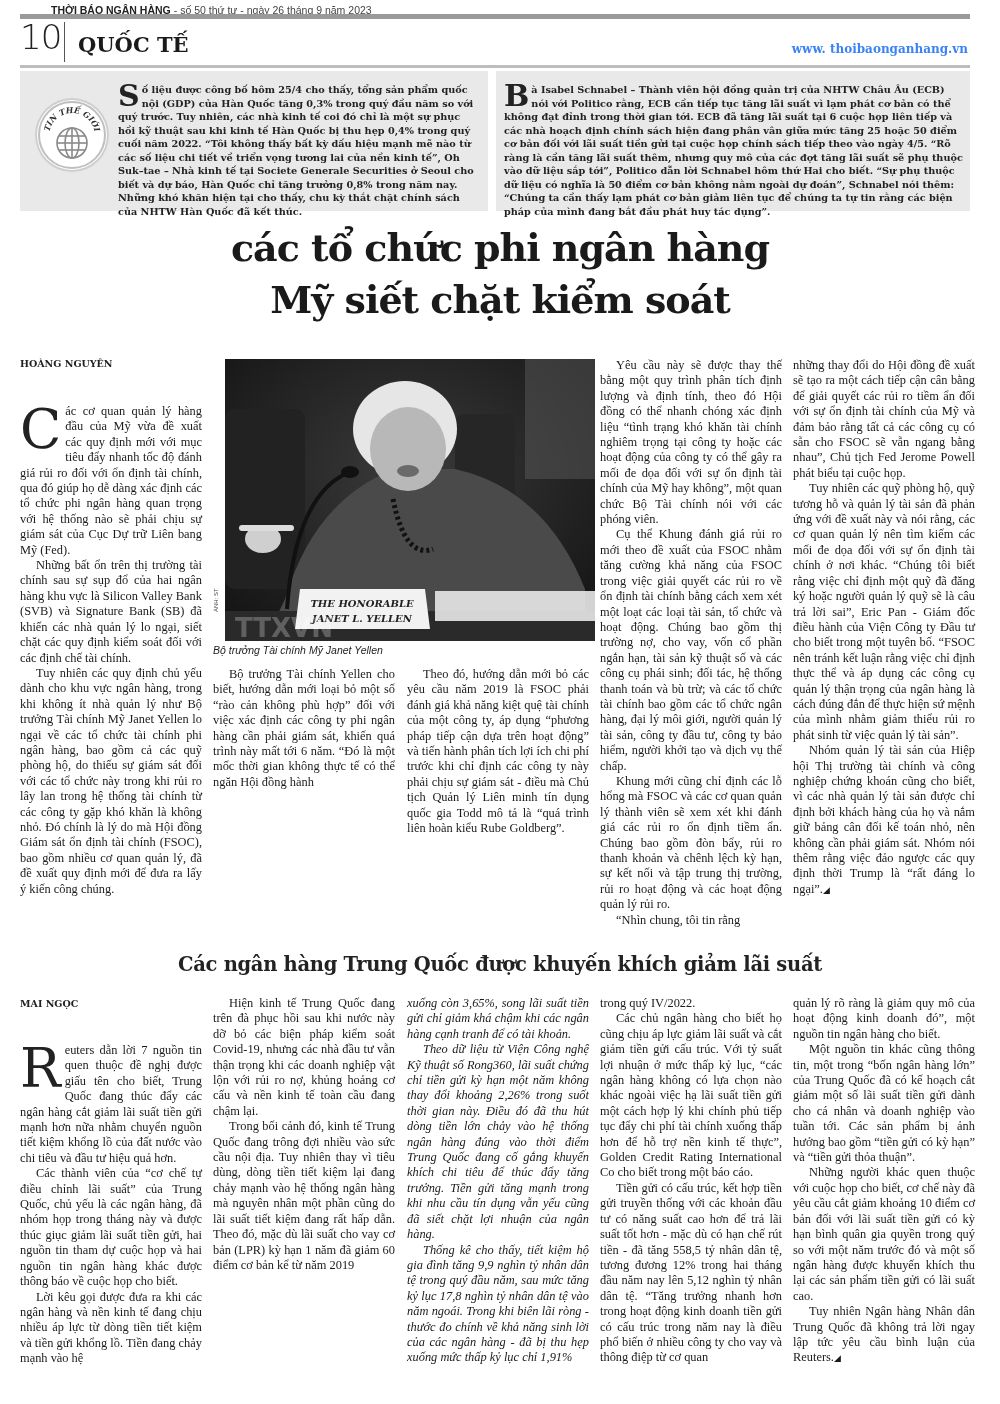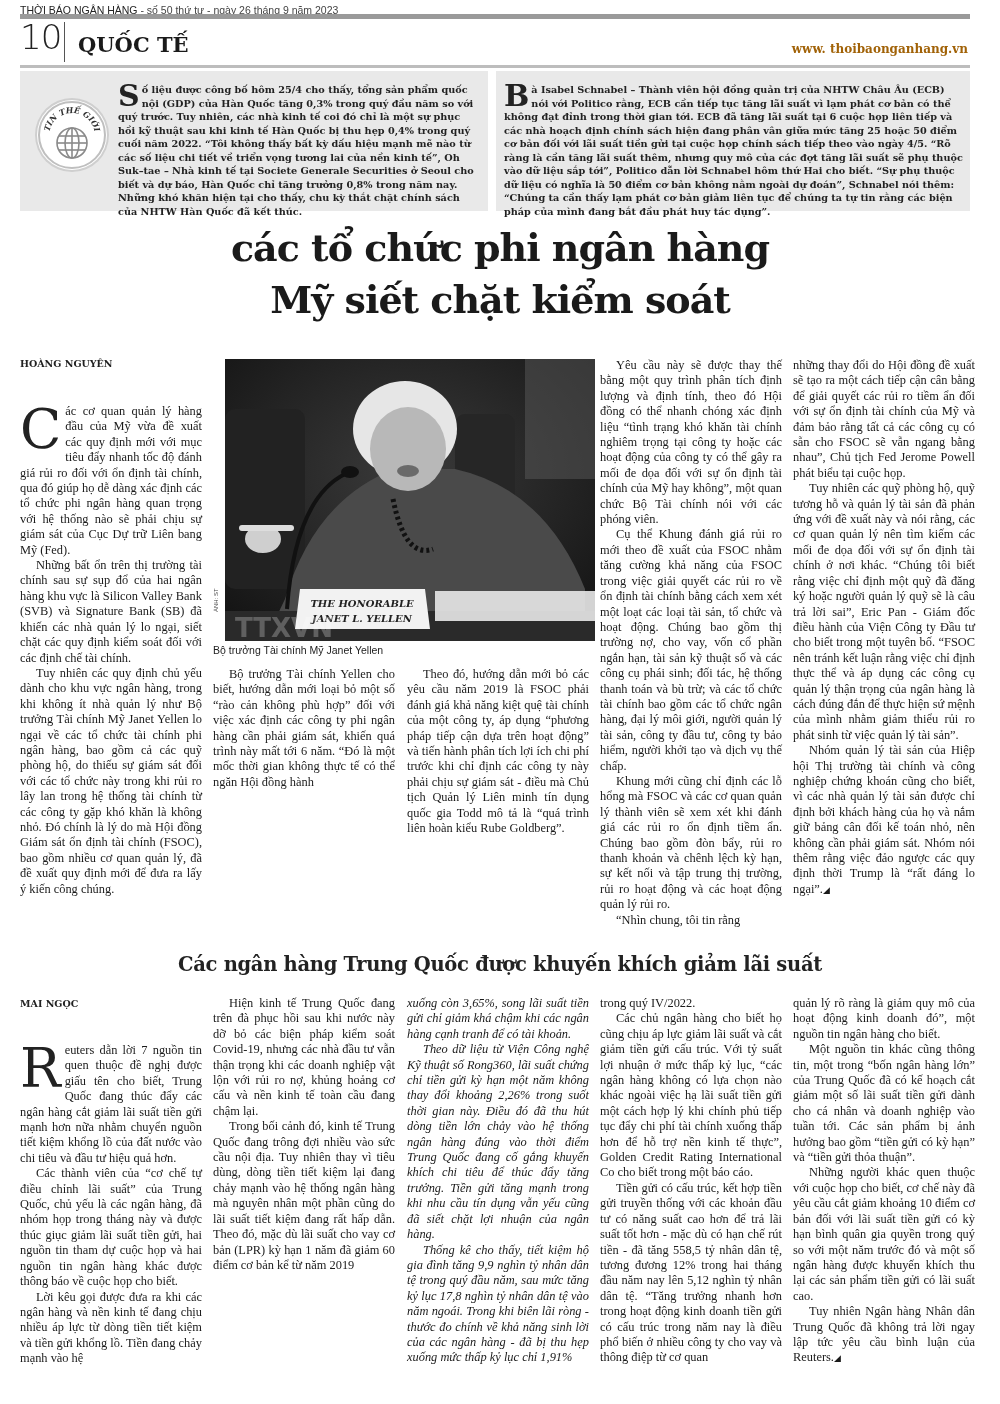--- a/index.html
+++ b/index.html
@@ -1,24 +1,24 @@
 <!DOCTYPE html>
 <html><head>
 <meta charset="utf-8">
 <style>
   html, body { margin: 0; padding: 0; background: #ffffff; }
   body { width: 1000px; height: 1404px; position: relative; overflow: hidden; color: #1a1a1a; font-family: "Liberation Serif", serif; }
   .abs { position: absolute; }
   .masthead-line { left: 20px; top: 4px; font-family: "Liberation Sans", sans-serif; font-size: 10.5px; color: #444; }
-  .masthead-line b { color: #222; font-weight: normal; }
+  .masthead-line b { color: #222; font-weight: bold; margin-left: 31px; }
   .rule-top { left: 20px; top: 14px; width: 950px; height: 5px; background: #9a9a9a; }
   .page-num { left: 20px; top: 20px; font-family: "DejaVu Sans", sans-serif; font-size: 34px; font-weight: 300; color: #222; line-height: 1; letter-spacing: -1px; }
   .sec-divider { left: 64px; top: 22px; width: 1px; height: 40px; background: #555; }
   .section { left: 78px; top: 32px; font-family: "DejaVu Serif", serif; font-size: 21px; font-weight: bold; color: #1a1a1a; }
-  .site { right: 32px; top: 42px; font-family: "DejaVu Serif", serif; font-size: 12px; font-weight: bold; color: #a16207; }
+  .site { right: 32px; top: 42px; font-family: "DejaVu Serif", serif; font-size: 12px; font-weight: bold; color: #3b82f6; }
   .rule-sub { left: 20px; top: 65px; width: 950px; height: 3px; background: #bdbdbd; }
 
   .brief-box { top: 71px; height: 140px; background: #e9e9e9; }
   .brief-left { left: 20px; width: 468px; }
   .brief-right { left: 496px; width: 474px; }
   .dotted-sep { left: 488px; top: 74px; width: 8px; height: 134px; border-left: 2px dotted #ffffff; }
   .globe-badge { left: 37px; top: 100px; width: 70px; height: 70px; border-radius: 50%; background: #fff; box-shadow: 0 0 0 2px #cfcfcf; }
   .globe-badge svg { position: absolute; left: 0; top: 0; }
   .brief-text { font-family: "DejaVu Serif", serif; font-weight: bold; font-size: 9.7px; line-height: 13.5px; color: #222; text-align: left; }
   .brief-text-left { left: 118px; top: 83px; width: 362px; }
@@ -29,21 +29,21 @@
   .byline { font-family: "DejaVu Serif", serif; font-weight: bold; font-size: 9.5px; color: #222; }
 
   .col { font-size: 12.4px; line-height: 15.4px; text-align: justify; color: #1a1a1a; }
   .col p { margin: 0; text-indent: 16px; }
   .col p.noindent { text-indent: 0; }
   .dropcap { float: left; font-family: "DejaVu Serif", serif; font-size: 54px; line-height: 44px; margin: 4px 4px 0 0; color: #222; }
   .end-mark { font-size: 9px; }
 
   .photo { left: 225px; top: 359px; width: 370px; height: 282px; background: #333; overflow: hidden; }
   .photo-credit { left: 213px; top: 612px; font-family: "Liberation Sans", sans-serif; font-size: 6px; color: #444; transform: rotate(-90deg); transform-origin: left top; }
-  .caption { left: 213px; top: 644px; font-family: "Liberation Sans", sans-serif; font-size: 10.5px; color: #222; }
+  .caption { left: 213px; top: 644px; font-family: "Liberation Sans", sans-serif; font-size: 10.5px; color: #222; font-style: italic; }
 
   .headline2 { left: 0; width: 1000px; top: 953px; text-align: center; font-family: "DejaVu Serif", serif; font-weight: bold; font-size: 19.5px; color: #222; letter-spacing: -0.3px; }
 </style>
 </head>
 <body>
 
 <div class="abs masthead-line">
   <b>THỜI BÁO NGÂN HÀNG</b><span> - số 50 thứ tư - ngày 26 tháng 9 năm 2023</span>
 </div>
 <div class="abs rule-top"></div>

